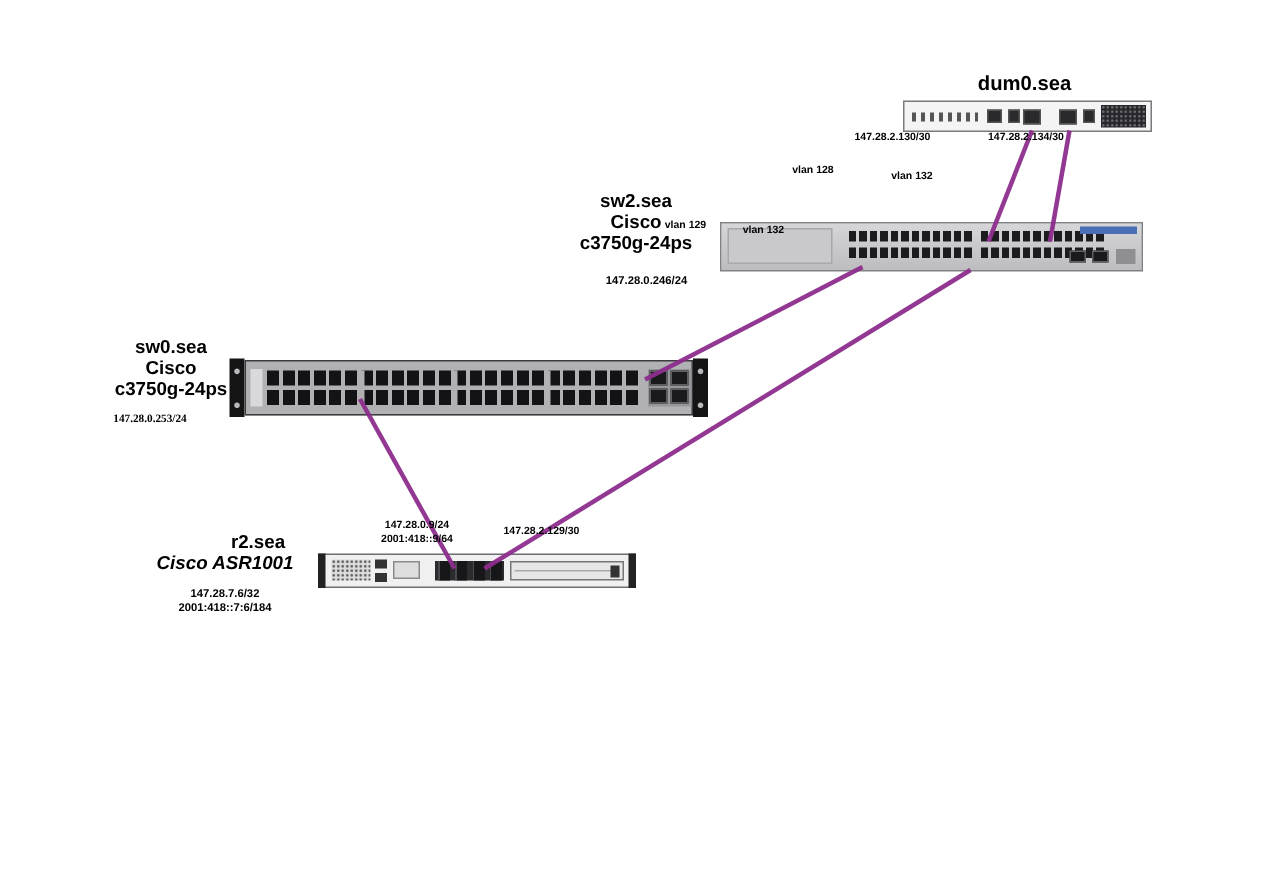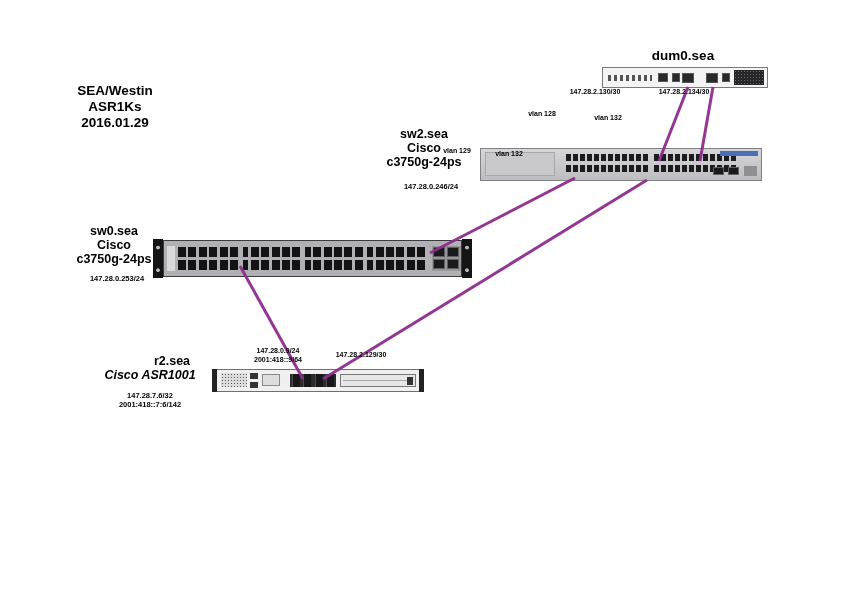--- a/index.html
+++ b/index.html
@@ -120,25 +120,20 @@
   <svg class="links" width="842" height="595" viewBox="0 0 842 595">
     <g fill="none" stroke-width="3" stroke-linecap="butt" opacity="0.95" stroke="#8d2d8d">
       <line x1="688" y1="87" x2="659" y2="161"></line>
       <line x1="713" y1="87" x2="700" y2="161"></line>
       <line x1="575" y1="178" x2="430" y2="253"></line>
       <line x1="647" y1="180" x2="323" y2="379"></line>
       <line x1="240" y1="266" x2="303" y2="379"></line>
     </g>
   </svg>
 
-  <div class="lbl lbl-title" style="left:40px;top:83px;width:150px;">
-    <div>SEA/Westin</div>
-    <div>ASR1Ks</div>
-    <div>2016.01.29</div>
-  </div>
 
   <div class="lbl lbl-big" style="left:618px;top:48px;width:130px;">dum0.sea</div>
   <div class="lbl lbl-tiny" style="left:559px;top:88px;width:72px;">147.28.2.130/30</div>
   <div class="lbl lbl-tiny" style="left:648px;top:88px;width:72px;">147.28.2.134/30</div>
 
   <div class="lbl lbl-tiny" style="left:522px;top:110px;width:40px;">vlan 128</div>
   <div class="lbl lbl-tiny" style="left:588px;top:114px;width:40px;">vlan 132</div>
   <div class="lbl lbl-tiny" style="left:437px;top:147px;width:40px;">vlan 129</div>
   <div class="lbl lbl-tiny" style="left:489px;top:150px;width:40px;">vlan 132</div>
 
@@ -147,24 +142,24 @@
     <div>Cisco</div>
     <div>c3750g-24ps</div>
   </div>
   <div class="lbl lbl-ip" style="left:391px;top:182px;width:80px;">147.28.0.246/24</div>
 
   <div class="lbl lbl-name" style="left:74px;top:224px;width:80px;">
     <div>sw0.sea</div>
     <div>Cisco</div>
     <div>c3750g-24ps</div>
   </div>
-  <div class="lbl lbl-ip" style="left:77px;top:274px;width:80px;">147.28.0.253/24</div>
+  <div class="lbl lbl-ip" style="left:60px;top:274px;width:80px;font-family:Liberation Serif, serif;">147.28.0.253/24</div>
 
   <div class="lbl lbl-name" style="left:132px;top:354px;width:80px;">r2.sea</div>
   <div class="lbl lbl-name" style="left:100px;top:368px;width:100px;font-style:italic;">Cisco ASR1001</div>
   <div class="lbl lbl-ip" style="left:100px;top:391px;width:100px;">147.28.7.6/32</div>
-  <div class="lbl lbl-ip" style="left:100px;top:400px;width:100px;">2001:418::7:6/142</div>
+  <div class="lbl lbl-ip" style="left:100px;top:400px;width:100px;">2001:418::7:6/184</div>
 
   <div class="lbl lbl-tiny" style="left:243px;top:347px;width:70px;">147.28.0.9/24</div>
   <div class="lbl lbl-tiny" style="left:243px;top:356px;width:70px;">2001:418::9/64</div>
   <div class="lbl lbl-tiny" style="left:326px;top:351px;width:70px;">147.28.2.129/30</div>
 
 </div>
 
 </body></html>

